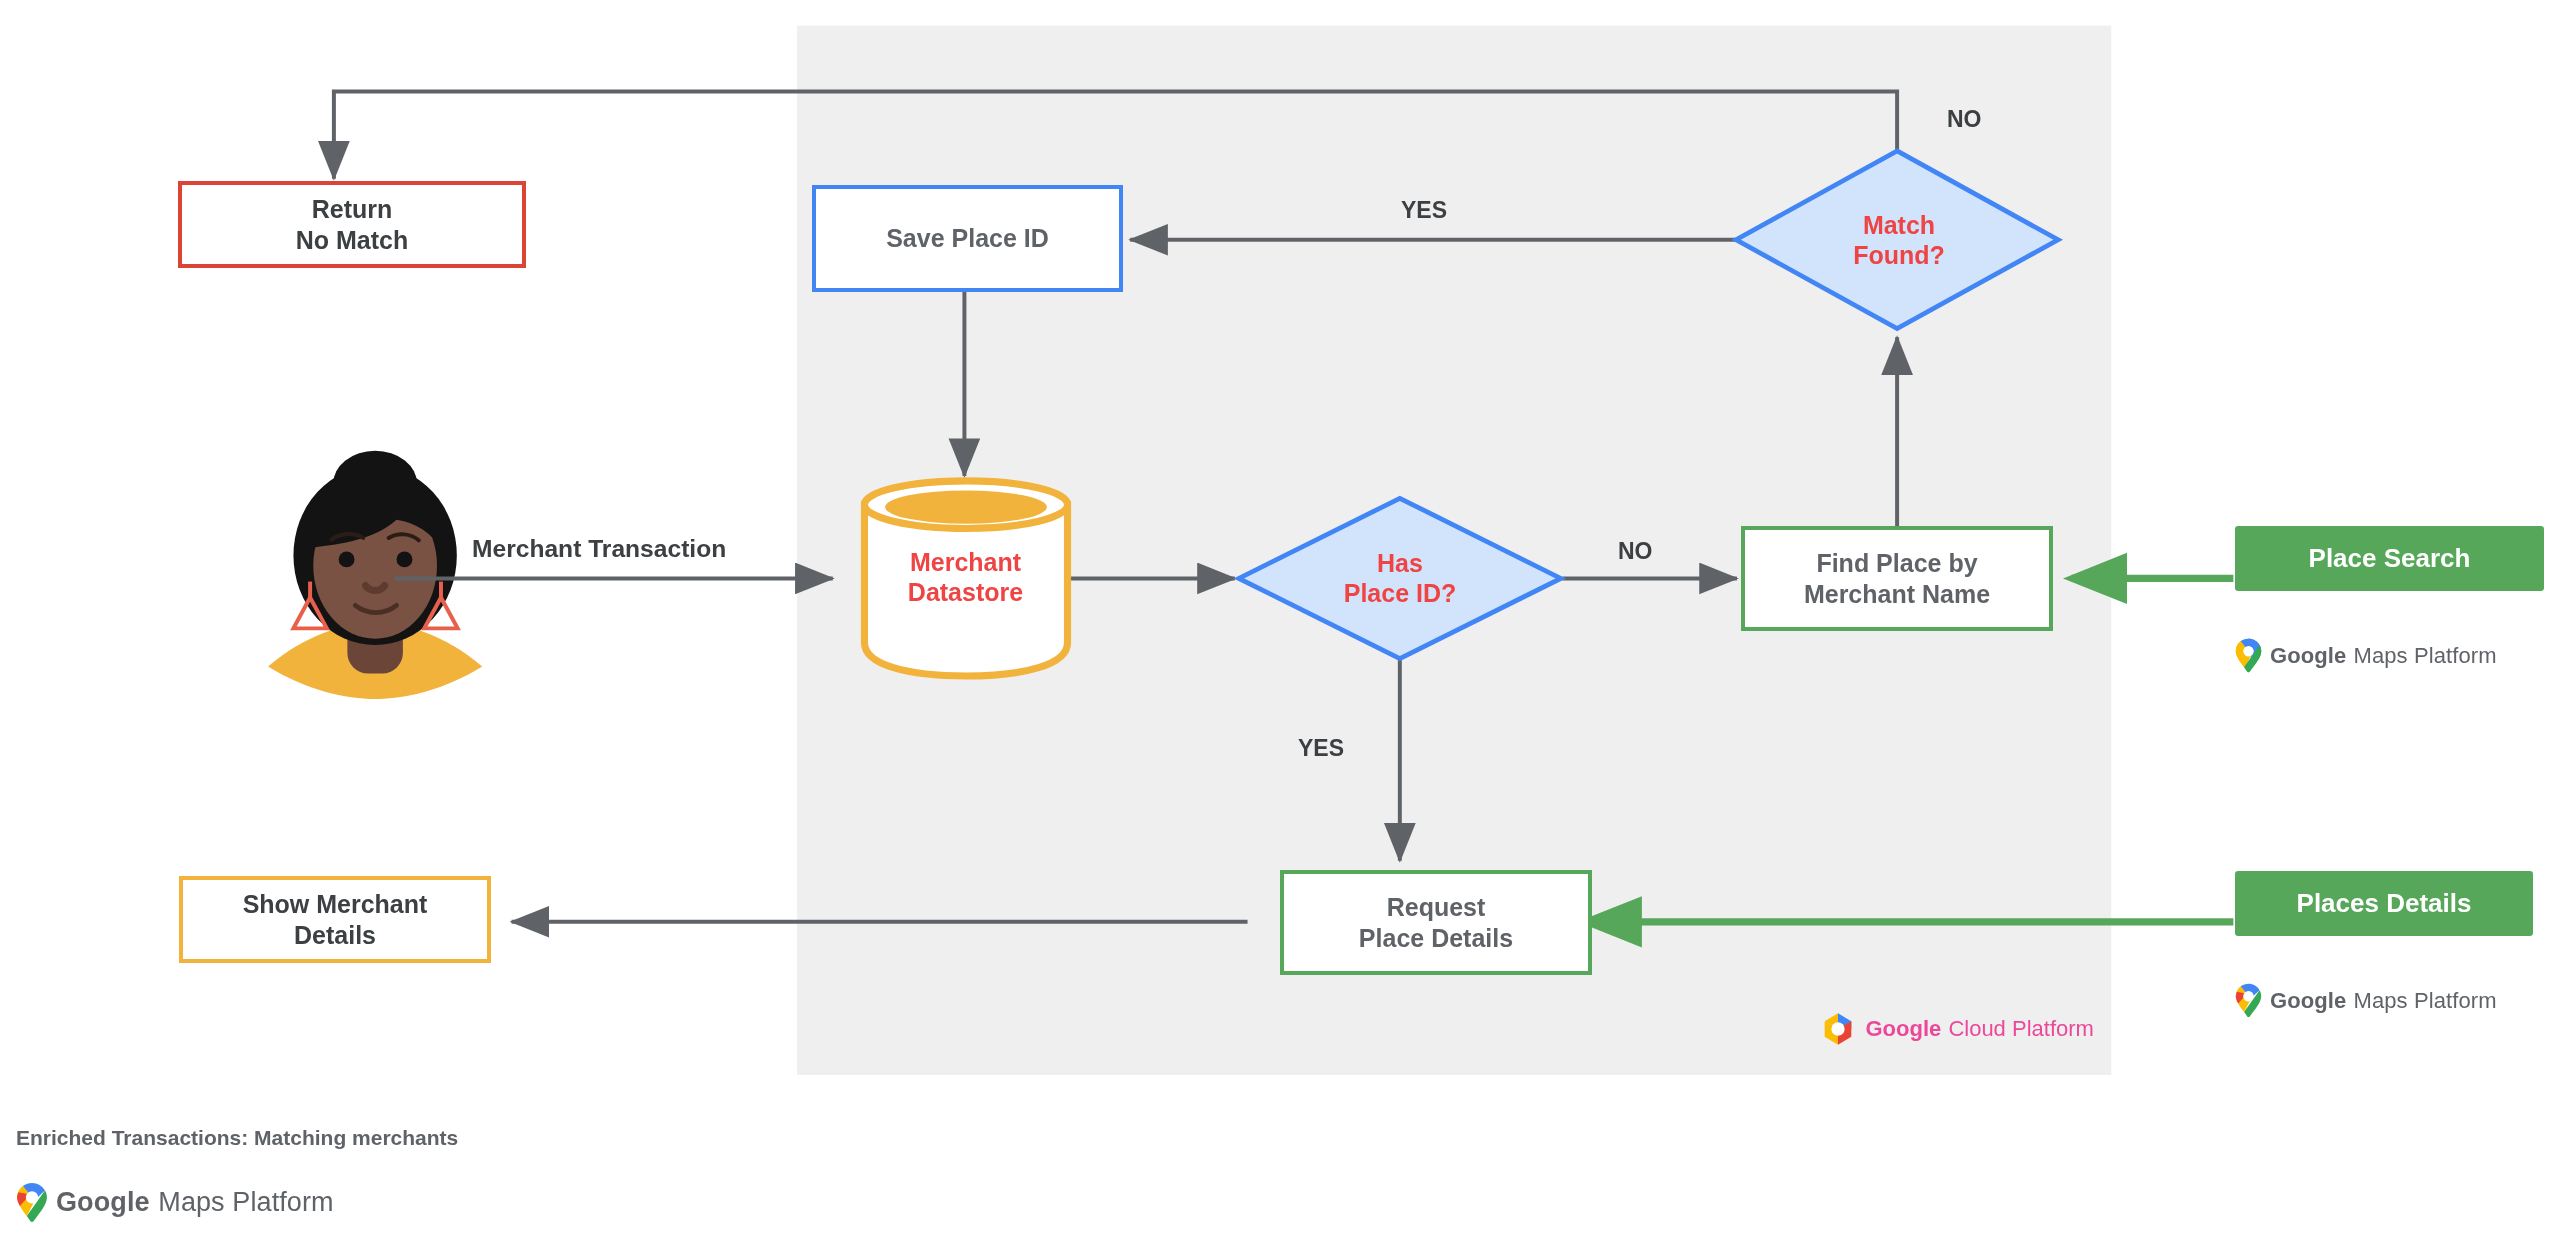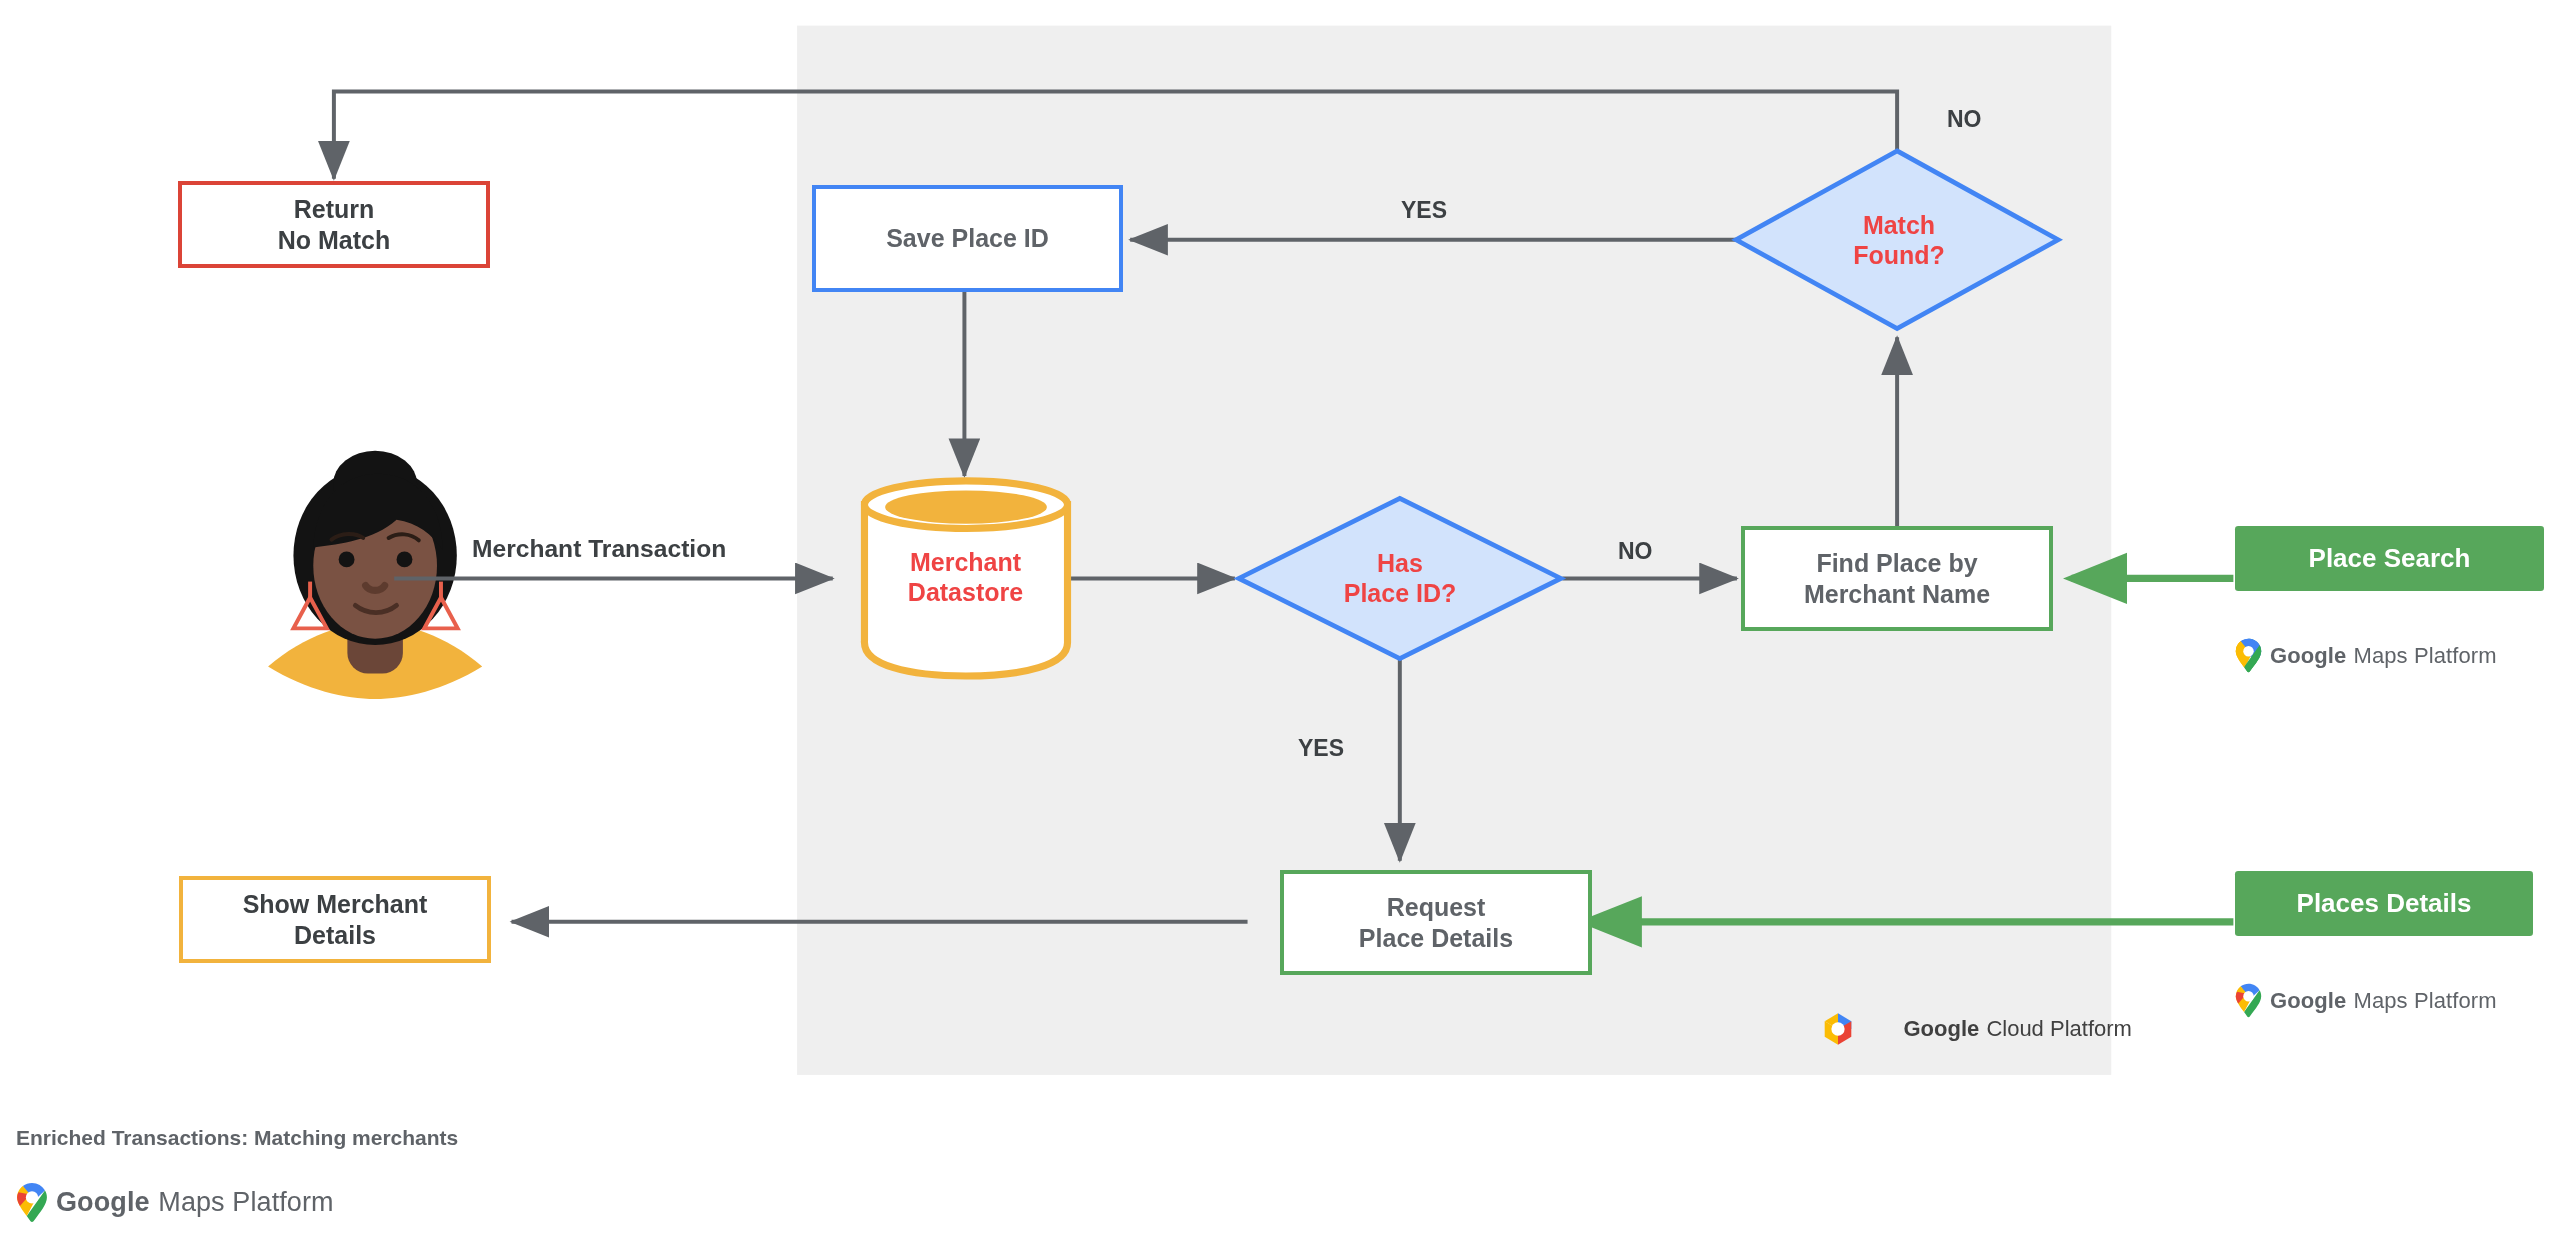--- a/index.html
+++ b/index.html
@@ -30,21 +30,21 @@
                  color:#ef4444;font-weight:bold;text-align:center;pointer-events:none;}
 
   
   .elabel{position:absolute;color:#3c4043;font-weight:bold;white-space:nowrap;}
 
   
   .gmp-logo{position:absolute;display:flex;align-items:center;gap:8px;}
   .gmp-logo .wordmark{color:#5f6368;letter-spacing:0.1px;white-space:nowrap;}
   .gmp-logo .wordmark b{font-weight:bold;color:#5f6368;}
   .gcp-logo{position:absolute;display:flex;align-items:center;gap:9.5px;}
-  .gcp-logo .wordmark{color:#404040;white-space:nowrap;margin-left:38px;}
+  .gcp-logo .wordmark{color:#ec4899;white-space:nowrap;}
 
   
   #caption{position:absolute;color:#5f6368;font-weight:bold;}
 </style>
 </head>
 <body style="background: rgb(255, 255, 255);">
 
 <div id="stage">
 
   <svg class="layer" viewBox="0 0 3248 1578">
@@ -115,21 +115,21 @@
     <polygon points="1765,628 1968,729 1765,830 1562,729" fill="#D2E3FC" stroke="#4285F4" stroke-width="6"></polygon>
     <polygon points="2392,190 2595,302 2392,414 2189,302" fill="#D2E3FC" stroke="#4285F4" stroke-width="6"></polygon>
 
     <g>
       <path d="M1090,636 L1090,808 A4,4 0 0,0 1090,810 C1090,838 1145,852 1218,852 C1291,852 1346,838 1346,810 L1346,636 Z" fill="#ffffff" stroke="#F2B33D" stroke-width="9"></path>
       <ellipse cx="1218" cy="636" rx="128" ry="30" fill="#ffffff" stroke="#F2B33D" stroke-width="9"></ellipse>
       <ellipse cx="1218" cy="639" rx="102" ry="21" fill="#F2B33D"></ellipse>
     </g>
   </svg>
 
-  <div class="node box box-red" style="left:178px;top:181px;width:312px;height:87px;">
+  <div class="node box box-red" style="left:178px;top:181px;width:348px;height:87px;">
     <span class="nodetxt" style="font-size:25px;">Return
 No Match</span>
   </div>
 
   <div class="node box box-blue" style="left:812px;top:185px;width:311px;height:107px;">
     <span class="nodetxt" style="font-size:25px;">Save Place ID</span>
   </div>
 
   <div class="diamond-label" style="left:1784px;top:190px;width:230px;height:100px;">
     <span class="nodetxt" style="font-size:25px;">Match

